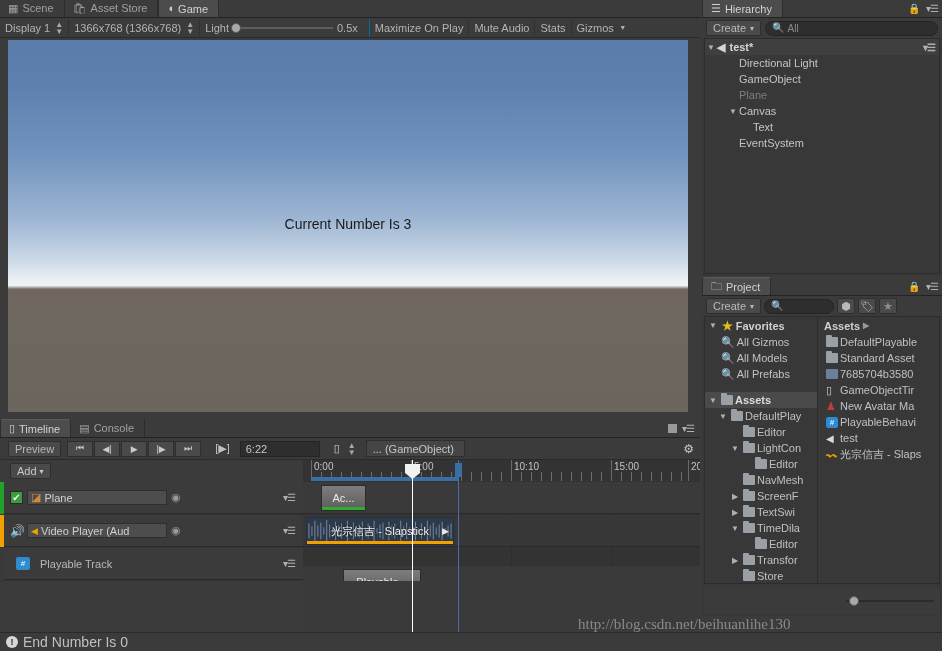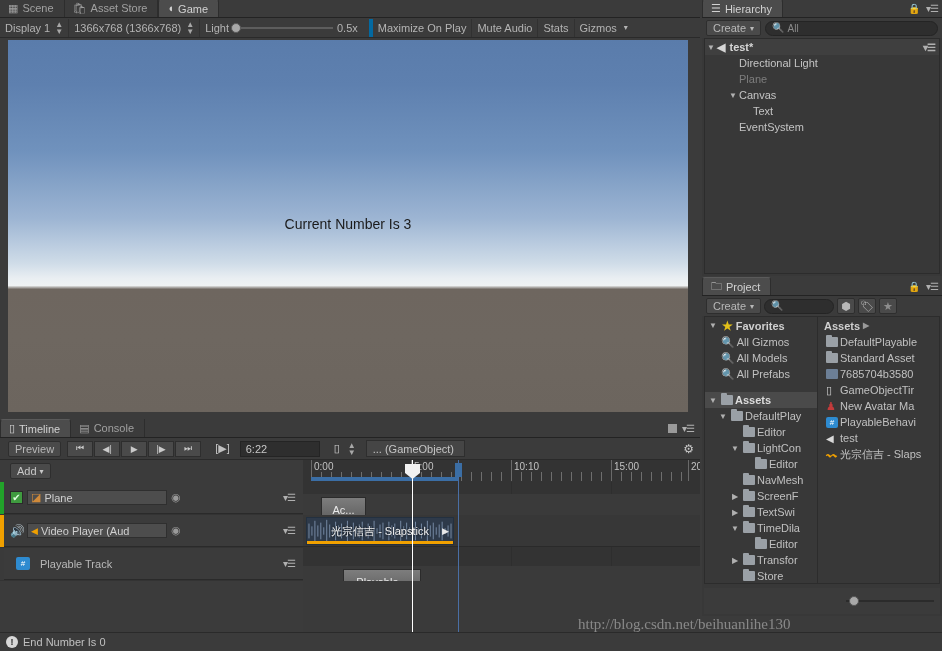--- a/index.html
+++ b/index.html
@@ -242,21 +242,21 @@
     position: absolute; left: -3px; top: 3px; width: 7px; height: 14px; background: #3b6ea5;
   }
   .vgrid { position: absolute; top: 0; width: 1px; height: 150px; background: #2e2e2e; }
 
   
   #statusbar {
     position: absolute; left: 0; top: 632px; width: 942px; height: 19px;
     background: #3b3b3b; border-top: 1px solid #2a2a2a;
     display: flex; align-items: center; padding-left: 6px; gap: 5px;
   }
-  #status-text { font-size: 11px; color: #c0c0c0; }
+  #status-text { font-size: 14px; color: #c0c0c0; }
 
   
   #watermark {
     position: absolute; left: 578px; top: 616px; z-index: 50;
     font-family: "Liberation Serif", serif; font-size: 15px;
     color: rgba(200,200,200,.55); white-space: nowrap; pointer-events: none;
   }
 
   .ico { display: inline-block; line-height: 1; }
   .folder {
@@ -302,21 +302,21 @@
         <span>1366x768 (1366x768)</span>
         <span class="arrows">▲<br>▼</span>
       </div>
       <div class="gt-item noborder">
         <span>Light</span>
         <span class="slider-track">
           <span class="slider-knob"></span>
         </span>
         <span>0.5x</span>
       </div>
-      <div class="gt-item" style="border-left:4px solid #0369a1;margin-left:6px">Maximize On Play</div>
+      <div class="gt-item" style="border-left:1px solid #0369a1;margin-left:6px">Maximize On Play</div>
       <div class="gt-item">Mute Audio</div>
       <div class="gt-item">Stats</div>
       <div class="gt-item noborder">
         <span>Gizmos</span>
       </div>
       <div class="gt-item noborder" style="font-size:8px;padding-left:2px">▾</div>
     </div>
 
     <div id="game-canvas">
       <div id="game-text">Current Number Is 3</div>
@@ -350,20 +350,24 @@
     <div id="hier-list">
       <div class="hrow root">
         <span class="tri">▼</span>
         <span class="ico" style="margin-right:4px">◀</span>
         <span>test*</span>
         <span class="hamburger" style="margin-left:auto;margin-right:4px">▾☰</span>
       </div>
       <div class="hrow">
         <span style="width:34px"></span>
         <span>Directional Light</span>
+      </div>
+      <div class="hrow">
+        <span style="width:34px"></span>
+        <span>GameObject</span>
       </div>
       <div class="hrow dim">
         <span style="width:34px"></span>
         <span>Plane</span>
       </div>
       <div class="hrow">
         <span style="width:22px"></span>
         <span class="tri">▼</span>
         <span>Canvas</span>
       </div>
@@ -641,21 +645,21 @@
         <div class="track-inner">
           <span style="width:13px;height:13px;background:#3f9b3f;border:1px solid #2a2a2a;color:#dfffdf;font-size:10px;text-align:center;line-height:12px">✔</span>
           <span class="track-field">
             <span style="color:#d08a3a">◪</span>
             <span>Plane</span>
           </span>
           <span style="color:#9a9a9a;font-size:11px">◉</span>
           <span class="hamburger" style="margin-left:auto;margin-right:8px">▾☰</span>
         </div>
       </div>
-      <div class="track-lane" style="top:12px">
+      <div class="track-lane" style="top:0">
         <div class="clip" style="left:18px;width:45px">
           <span>Ac...</span>
           <span class="clip-underline" style="background:#2fae2f"></span>
         </div>
       </div>
 
       <div class="track-header" style="top:33px">
         <div class="track-color" style="background:#f0a000"></div>
         <div class="track-inner">
           <span style="width:13px;color:#f0a000;font-size:12px;text-align:center">🔊</span>

